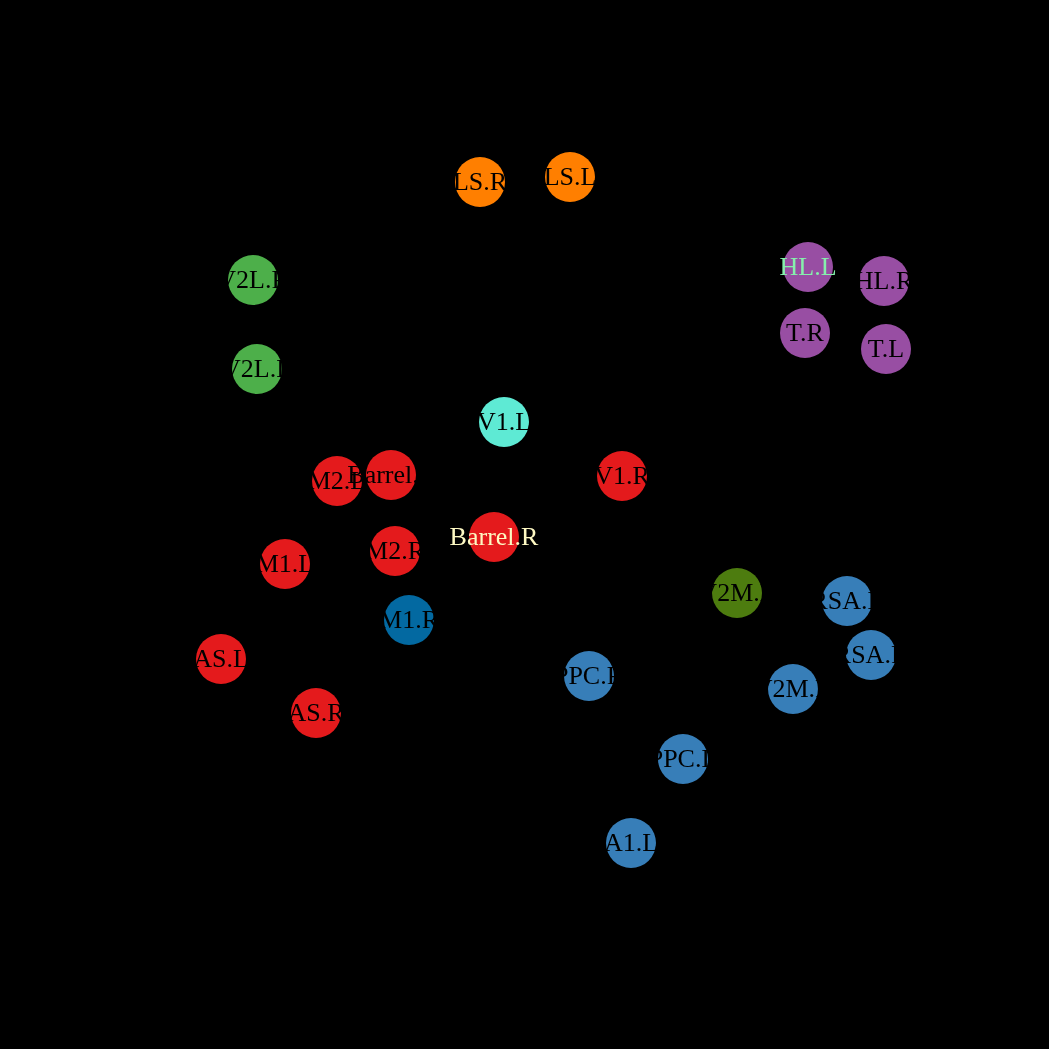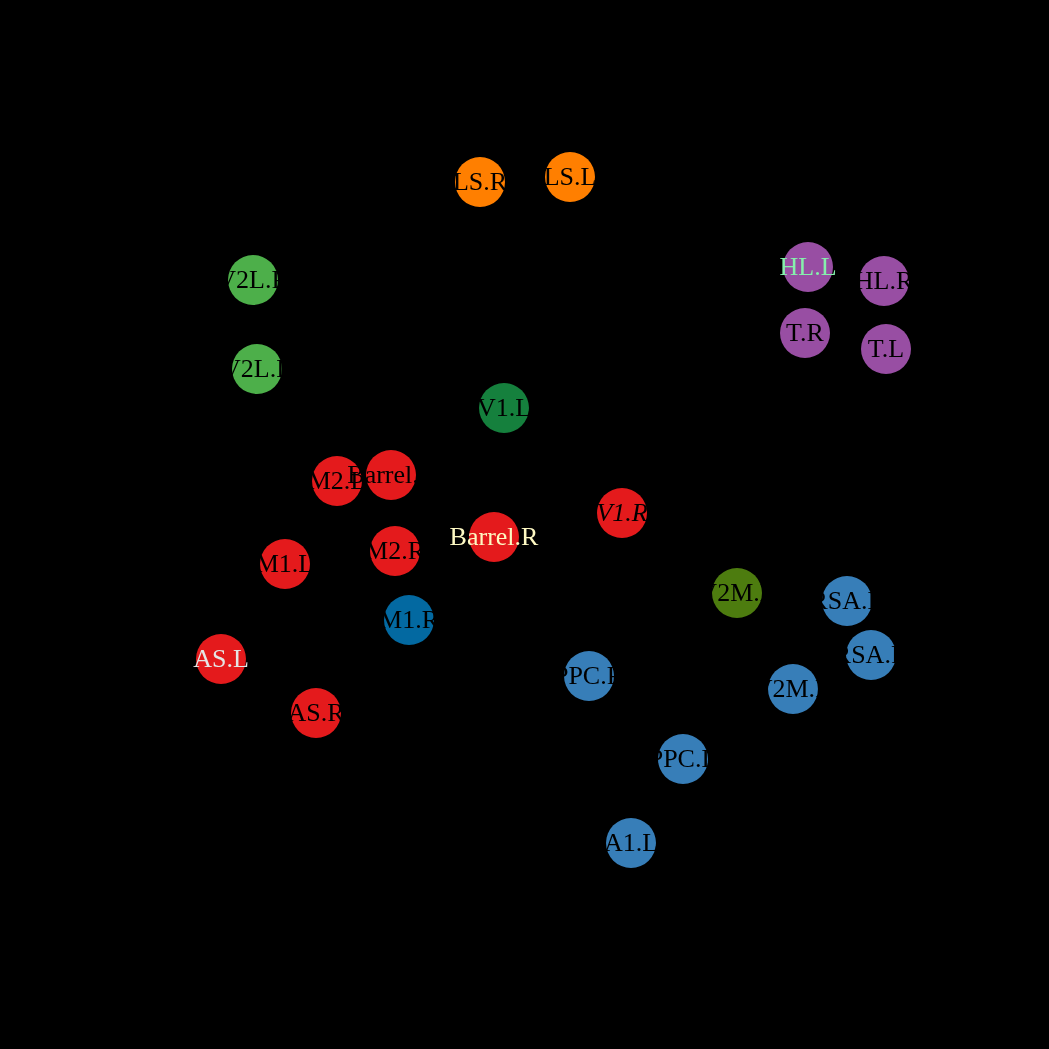--- a/index.html
+++ b/index.html
@@ -52,46 +52,46 @@
     </div>
     <div class="node" style="left: 884px; top: 281px; width: 50px; height: 50px; background: rgb(152, 78, 163);">
       <span class="node-label" style="color: rgb(0, 0, 0);">HL.R</span>
     </div>
     <div class="node" style="left: 805px; top: 333px; width: 50px; height: 50px; background: rgb(152, 78, 163);">
       <span class="node-label" style="color: rgb(0, 0, 0);">T.R</span>
     </div>
     <div class="node" style="left: 886px; top: 349px; width: 50px; height: 50px; background: rgb(152, 78, 163);">
       <span class="node-label" style="color: rgb(0, 0, 0);">T.L</span>
     </div>
-    <div class="node" style="left: 504px; top: 408px; width: 50px; height: 50px; background: #15803d;">
+    <div class="node" style="left: 504px; top: 422px; width: 50px; height: 50px; background: #5eead4;">
       <span class="node-label" style="color: rgb(0, 0, 0);">V1.L</span>
     </div>
     <div class="node" style="left: 337px; top: 481px; width: 50px; height: 50px; background: rgb(228, 26, 28);">
       <span class="node-label" style="color: rgb(0, 0, 0);">M2.L</span>
     </div>
     <div class="node" style="left: 391px; top: 475px; width: 50px; height: 50px; background: rgb(228, 26, 28);">
       <span class="node-label" style="color: rgb(0, 0, 0); text-align: right;">Barrel.L</span>
     </div>
-    <div class="node" style="left: 622px; top: 513px; width: 50px; height: 50px; background: rgb(228, 26, 28); font-style: italic;">
+    <div class="node" style="left: 622px; top: 476px; width: 50px; height: 50px; background: rgb(228, 26, 28);">
       <span class="node-label" style="color: rgb(0, 0, 0);">V1.R</span>
     </div>
     <div class="node" style="left: 494px; top: 537px; width: 50px; height: 50px; background: rgb(228, 26, 28);">
       <span class="node-label" style="color: #fef9c3;">Barrel.R</span>
     </div>
     <div class="node" style="left: 395px; top: 551px; width: 50px; height: 50px; background: rgb(228, 26, 28);">
       <span class="node-label" style="color: rgb(0, 0, 0);">M2.R</span>
     </div>
     <div class="node" style="left: 285px; top: 564px; width: 50px; height: 50px; background: rgb(228, 26, 28);">
       <span class="node-label" style="color: rgb(0, 0, 0);">M1.L</span>
     </div>
     <div class="node" style="left: 409px; top: 620px; width: 50px; height: 50px; background: #0369a1;">
       <span class="node-label" style="color: rgb(0, 0, 0);">M1.R</span>
     </div>
     <div class="node" style="left: 221px; top: 659px; width: 50px; height: 50px; background: rgb(228, 26, 28);">
-      <span class="node-label" style="color: #e5e5e5;">AS.L</span>
+      <span class="node-label" style="color: #000000;">AS.L</span>
     </div>
     <div class="node" style="left: 316px; top: 713px; width: 50px; height: 50px; background: rgb(228, 26, 28);">
       <span class="node-label" style="color: rgb(0, 0, 0);">AS.R</span>
     </div>
     <div class="node" style="left: 737px; top: 593px; width: 50px; height: 50px; background: #4d7c0f;">
       <span class="node-label" style="color: rgb(0, 0, 0);">V2M.L</span>
     </div>
     <div class="node" style="left: 847px; top: 601px; width: 50px; height: 50px; background: rgb(55, 126, 184);">
       <span class="node-label" style="color: rgb(0, 0, 0);">RSA.L</span>
     </div>

